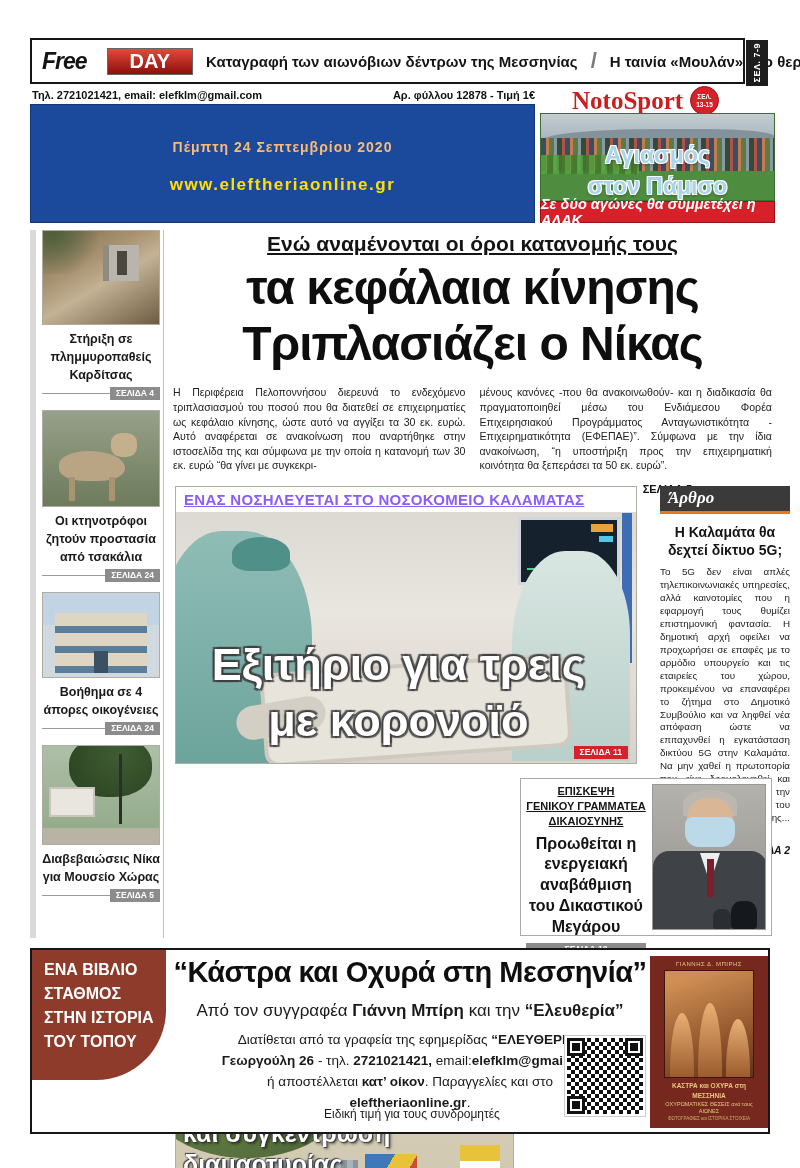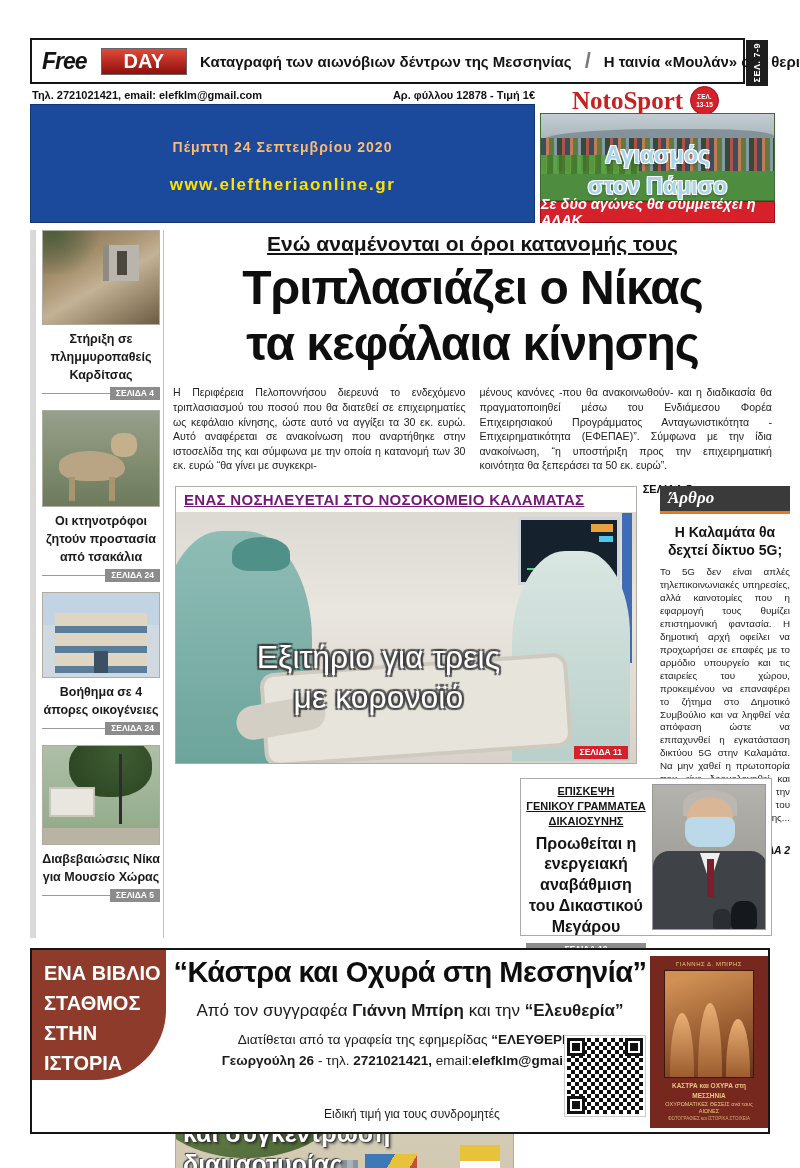--- a/index.html
+++ b/index.html
@@ -3,21 +3,21 @@
 <meta charset="utf-8">
 <style>
   html,body{margin:0;padding:0;background:#ffffff;}
   .page{position:relative;width:800px;height:1168px;background:#fff;
         font-family:"Liberation Sans",sans-serif;color:#111;overflow:hidden;}
   .abs{position:absolute;}
 
   
   .top-banner{left:30px;top:38px;width:715px;height:46px;border:2px solid #161616;
               box-sizing:border-box;display:flex;align-items:center;gap:13px;padding:0 10px;background:#fff;}
-  .freeday{display:flex;align-items:center;gap:14px;flex:0 0 auto;}
+  .freeday{display:flex;align-items:center;gap:20px;flex:0 0 auto;}
   .free{font-weight:900;font-style:italic;font-size:23px;letter-spacing:-1px;color:#141414;}
   .day{background:linear-gradient(#e24a3a,#8d0f0c);color:#fff;font-weight:900;font-size:20px;
        padding:1px 22px;border:1px solid #666;}
   .banner-item{font-size:15px;font-weight:bold;color:#141414;white-space:nowrap;}
   .banner-sep{font-size:22px;color:#7a7a7a;font-weight:bold;}
   .side-tab{left:746px;top:40px;width:22px;height:46px;background:#1d1d1d;color:#fff;
             display:flex;align-items:center;justify-content:center;}
   .side-tab span{writing-mode:vertical-rl;transform:rotate(180deg);font-size:9px;font-weight:bold;letter-spacing:.5px;}
 
   
@@ -93,34 +93,34 @@
   .lead-body{display:flex;gap:14px;margin-top:14px;}
   .lead-col{flex:1;font-size:10.6px;line-height:1.38;text-align:justify;color:#222;}
   .lead-ref-row{display:flex;align-items:center;margin-top:10px;}
   .lead-ref-rule1{flex:1;border-top:1px solid #aaa;margin-left:180px;}
   .lead-ref{font-size:11px;font-weight:bold;padding:0 10px;}
   .lead-ref-rule2{width:70px;border-top:1px solid #aaa;}
 
   
   .hospital{left:175px;top:486px;width:462px;height:278px;background:linear-gradient(180deg,#d9d5cf 0%,#e9e5df 45%,#d8d2ca 100%);}
   .hosp-kicker{position:absolute;left:0;top:0;width:100%;background:#fff;padding:4px 8px;box-sizing:border-box;
-               font-size:15px;font-weight:800;color:#701a75;text-decoration:underline;letter-spacing:.3px;}
+               font-size:15px;font-weight:800;color:#8b5cf6;text-decoration:underline;letter-spacing:.3px;}
   .hp-monitor{position:absolute;right:16px;top:30px;width:96px;height:62px;background:#16212e;border:3px solid #cfd6dd;}
   .hp-num{position:absolute;right:4px;top:4px;width:22px;height:8px;background:#e8a23c;}
   .hp-num2{position:absolute;right:4px;top:16px;width:14px;height:6px;background:#53c6e8;}
   .hp-trace{position:absolute;left:6px;bottom:12px;width:70%;height:2px;background:#4fd37f;}
   .hp-pole{position:absolute;right:4px;top:26px;width:10px;height:150px;background:#3f6db5;}
   .hp-nurse-left{position:absolute;left:-14px;top:44px;width:150px;height:240px;background:linear-gradient(#8fbdb6,#6ba39b);border-radius:40% 45% 0 0;}
   .hp-cap{position:absolute;left:56px;top:50px;width:58px;height:34px;background:#4f9188;border-radius:50% 50% 30% 30%;}
   .hp-nurse-right{position:absolute;right:6px;top:64px;width:118px;height:210px;background:linear-gradient(#d9e6e2,#b9cfc9);border-radius:45% 40% 0 0;}
   .hp-bed{position:absolute;left:86px;bottom:6px;width:300px;height:86px;background:#e7e4dc;border:4px solid #cfcabf;
           border-radius:14px;transform:rotate(-4deg);}
   .hp-rail{position:absolute;left:60px;bottom:28px;width:90px;height:34px;background:#d4cfc4;border-radius:18px;transform:rotate(-10deg);}
-  .hosp-headline{position:absolute;left:0;top:150px;width:88%;text-align:center;font-size:32px;font-weight:400;line-height:1.25;
-                 color:#fff;text-shadow:-2px -2px 1px rgba(60,60,60,.85),2px -2px 1px rgba(60,60,60,.85),-2px 2px 1px rgba(60,60,60,.85),2px 2px 1px rgba(60,60,60,.85);}
+  .hosp-headline{position:absolute;left:0;top:150px;width:88%;text-align:center;font-size:45px;font-weight:700;line-height:1.25;
+                 color:#fff;text-shadow:-2px -2px 1px rgba(60,60,60,.85),2px -2px 1px rgba(60,60,60,.85),-2px 2px 1px rgba(60,60,60,.85),2px 2px 1px rgba(60,60,60,.85);padding-left:20px;}
   .photo-badge{position:absolute;right:8px;bottom:4px;}
 
   
   .arthro{left:660px;top:486px;width:130px;}
   .arthro-head{background:#3a3a3a;color:#fff;font-family:"Liberation Serif",serif;font-style:italic;font-weight:bold;
                font-size:17px;padding:2px 8px 3px;border-bottom:3px solid #e87722;}
   .arthro-title{text-align:center;font-weight:800;font-size:14px;line-height:1.3;margin-top:9px;color:#141414;}
   .arthro-body{font-size:9.8px;line-height:1.32;text-align:justify;margin-top:7px;color:#222;}
   .arthro-ref{text-align:right;font-weight:bold;font-style:italic;font-size:10.5px;margin-top:6px;}
 
@@ -153,21 +153,21 @@
   .jm-mask{position:absolute;top:32px;left:32px;width:50px;height:30px;background:#bcd9ea;border-radius:8px 8px 14px 14px;}
   .jm-body{position:absolute;top:66px;left:0;width:114px;height:82px;background:#3f4348;border-radius:16px 16px 0 0;}
   .jm-shirt{position:absolute;top:68px;left:47px;width:20px;height:30px;background:#eee;clip-path:polygon(0 0,100% 0,50% 100%);}
   .jm-tie{position:absolute;top:74px;left:54px;width:7px;height:38px;background:#7a1f2b;}
   .jm-mic1{position:absolute;bottom:0;right:8px;width:26px;height:28px;background:#15181c;border-radius:40% 40% 15% 15%;}
   .jm-mic2{position:absolute;bottom:0;right:34px;width:18px;height:20px;background:#2a2e33;border-radius:40% 40% 15% 15%;}
 
   
   .book-ad{left:30px;top:948px;width:740px;height:186px;border:2px solid #161616;box-sizing:border-box;background:#fff;}
   .ad-side{position:absolute;left:0;top:0;width:134px;height:130px;background:#8e3b2b;border-radius:0 0 70px 0;
-           color:#fff;font-weight:800;font-size:20px;line-height:1.5;padding:8px 0 0 12px;box-sizing:border-box;}
+           color:#fff;font-weight:800;font-size:16px;line-height:1.5;padding:8px 0 0 12px;box-sizing:border-box;}
   .ad-main{position:absolute;left:138px;top:6px;width:480px;text-align:center;}
   .ad-title{font-size:29px;font-weight:800;letter-spacing:-.5px;color:#0e0e0e;}
   .ad-byline{font-size:17px;margin-top:12px;color:#1a1a1a;}
   .ad-byline b{font-weight:800;}
   .ad-lines{width:400px;margin:9px auto 0;font-size:13.5px;line-height:1.55;color:#1a1a1a;}
   .ad-note{position:absolute;left:220px;top:157px;width:320px;text-align:center;font-size:12px;color:#1a1a1a;}
   .qr{position:absolute;left:533px;top:86px;width:76px;height:76px;
       background:repeating-conic-gradient(#111 0% 25%,#fff 0% 50%);background-size:8px 8px;border:2px solid #fff;outline:1px solid #ccc;}
   .qr-c{position:absolute;width:18px;height:18px;background:#fff;border:3px solid #111;box-sizing:border-box;}
   .qr-c i{position:absolute;inset:2px;background:#111;}
@@ -284,22 +284,22 @@
       <div class="badge-row">
         <span class="badge-rule"></span>
         <span class="gray-badge">ΣΕΛΙΔΑ 5</span>
       </div>
     </div>
   </div>
 
   <div class="abs lead">
     <div class="lead-kicker">Ενώ αναμένονται οι όροι κατανομής τους</div>
     <div class="lead-headline">
+      <div>τα κεφάλαια κίνησης</div>
       <div>Τριπλασιάζει ο Νίκας</div>
-      <div>τα κεφάλαια κίνησης</div>
     </div>
     <div class="lead-body">
       <div class="lead-col">Η Περιφέρεια Πελοποννήσου διερευνά το ενδεχόμενο τριπλασιασμού του ποσού που θα διατεθεί σε επιχειρηματίες ως κεφάλαιο κίνησης, ώστε αυτό να αγγίξει τα 30 εκ. ευρώ. Αυτό αναφέρεται σε ανακοίνωση που αναρτήθηκε στην ιστοσελίδα της και σύμφωνα με την οποία η κατανομή των 30 εκ. ευρώ “θα γίνει με συγκεκρι-</div>
       <div class="lead-col">μένους κανόνες -που θα ανακοινωθούν- και η διαδικασία θα πραγματοποιηθεί μέσω του Ενδιάμεσου Φορέα Επιχειρησιακού Προγράμματος Ανταγωνιστικότητα - Επιχειρηματικότητα (ΕΦΕΠΑΕ)”. Σύμφωνα με την ίδια ανακοίνωση, “η υποστήριξη προς την επιχειρηματική κοινότητα θα ξεπεράσει τα 50 εκ. ευρώ”.</div>
     </div>
     <div class="lead-ref-row">
       <span class="lead-ref-rule1"></span>
       <span class="lead-ref">ΣΕΛΙΔΑ 5</span>
       <span class="lead-ref-rule2"></span>
     </div>
@@ -385,20 +385,23 @@
       <div class="ad-title">“Κάστρα και Οχυρά στη Μεσσηνία”</div>
       <div class="ad-byline">
         <span>Από τον συγγραφέα </span><b>Γιάννη Μπίρη</b><span> και την </span><b>“Ελευθερία”</b>
       </div>
       <div class="ad-lines">
         <div>
           <span>Διατίθεται από τα γραφεία της εφημερίδας </span><b>“ΕΛΕΥΘΕΡΙΑ”</b>
         </div>
         <div>
           <b>Γεωργούλη 26</b><span> - τηλ. </span><b>2721021421,</b><span> email:</span><b>elefklm@gmail.com</b>
+        </div>
+        <div>
+          <span>ή αποστέλλεται </span><b>κατ’ οίκον</b><span>. Παραγγελίες και στο </span><b>eleftheriaonline.gr</b><span>.</span>
         </div>
       </div>
     </div>
     <div class="ad-note">Ειδική τιμή για τους συνδρομητές</div>
     <div class="qr">
       <span class="qr-c qr-tl">
           <i></i>
         </span>
       <span class="qr-c qr-tr">
           <i></i>

